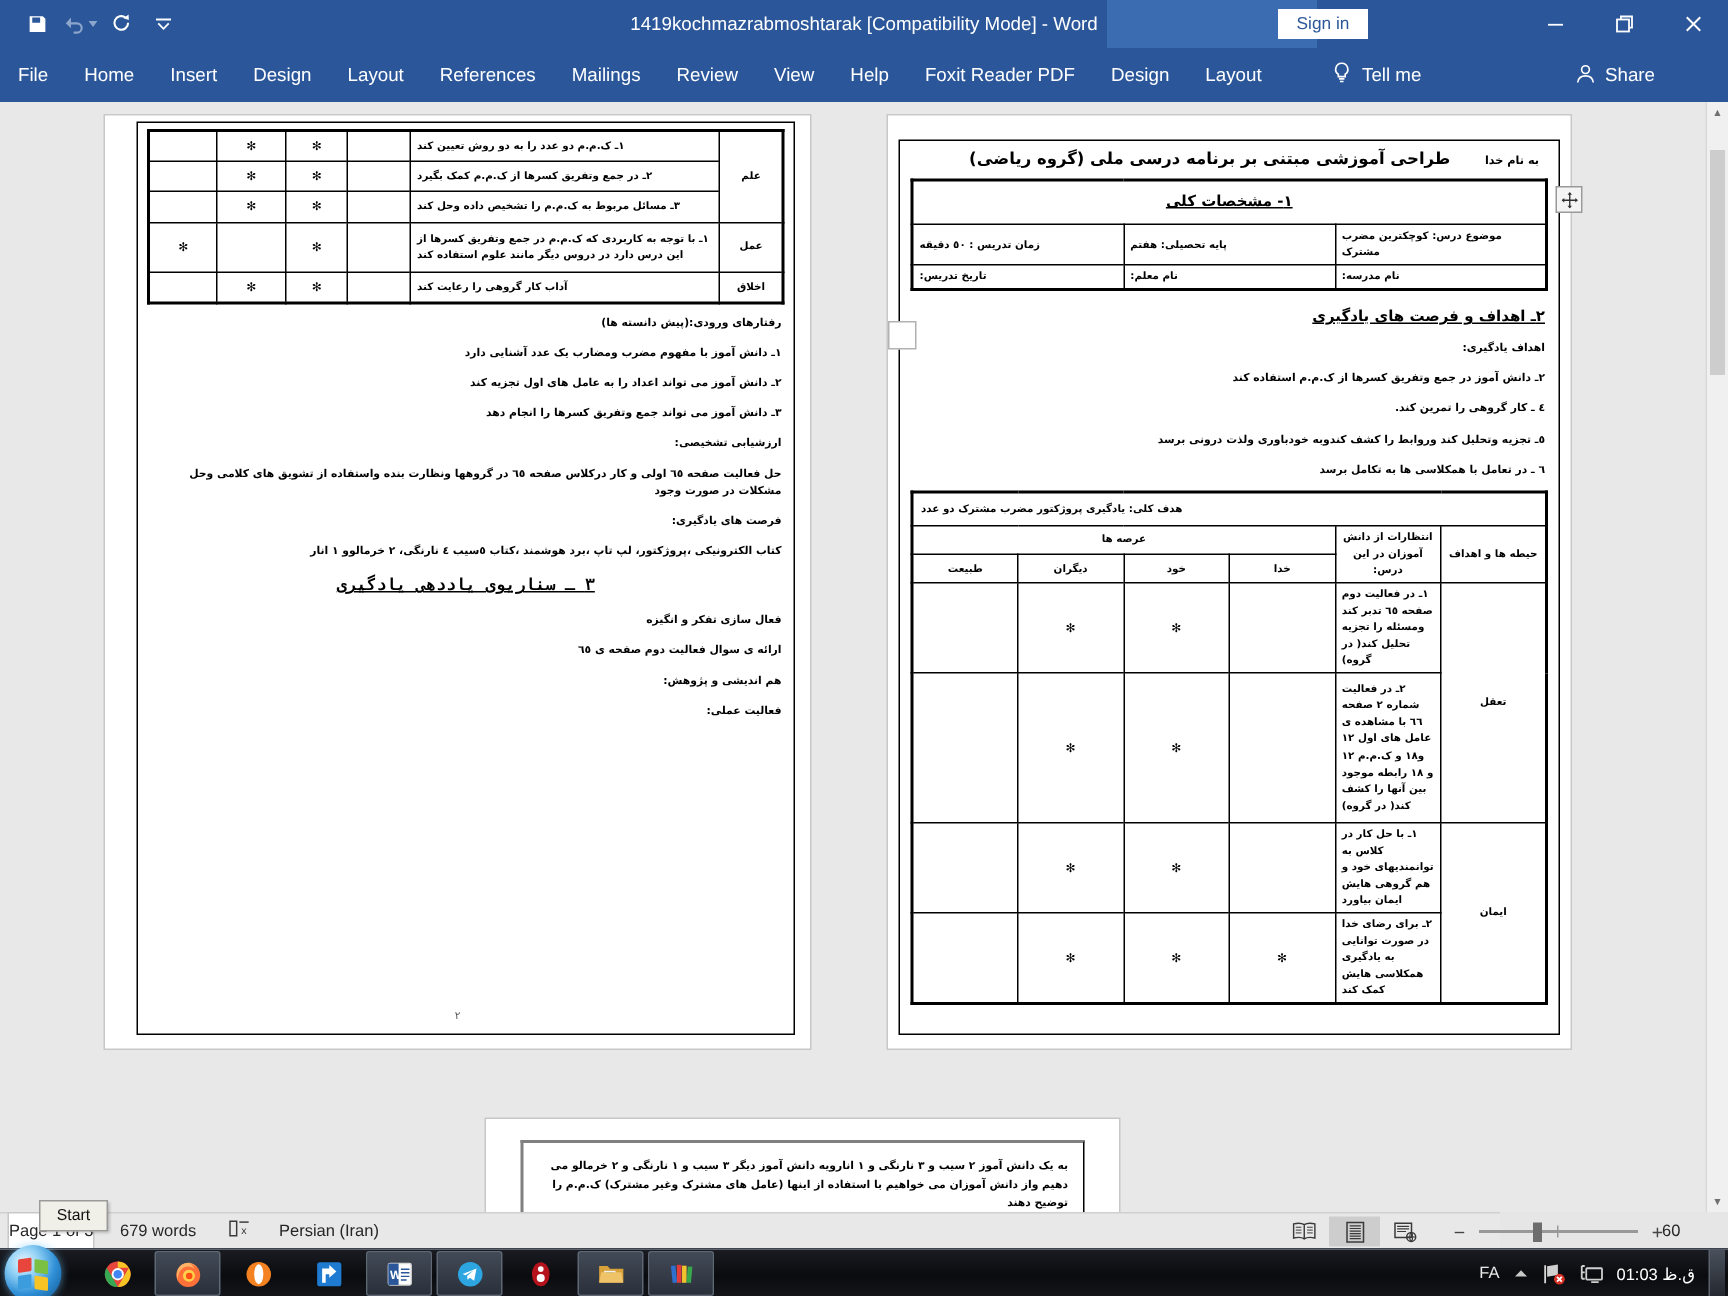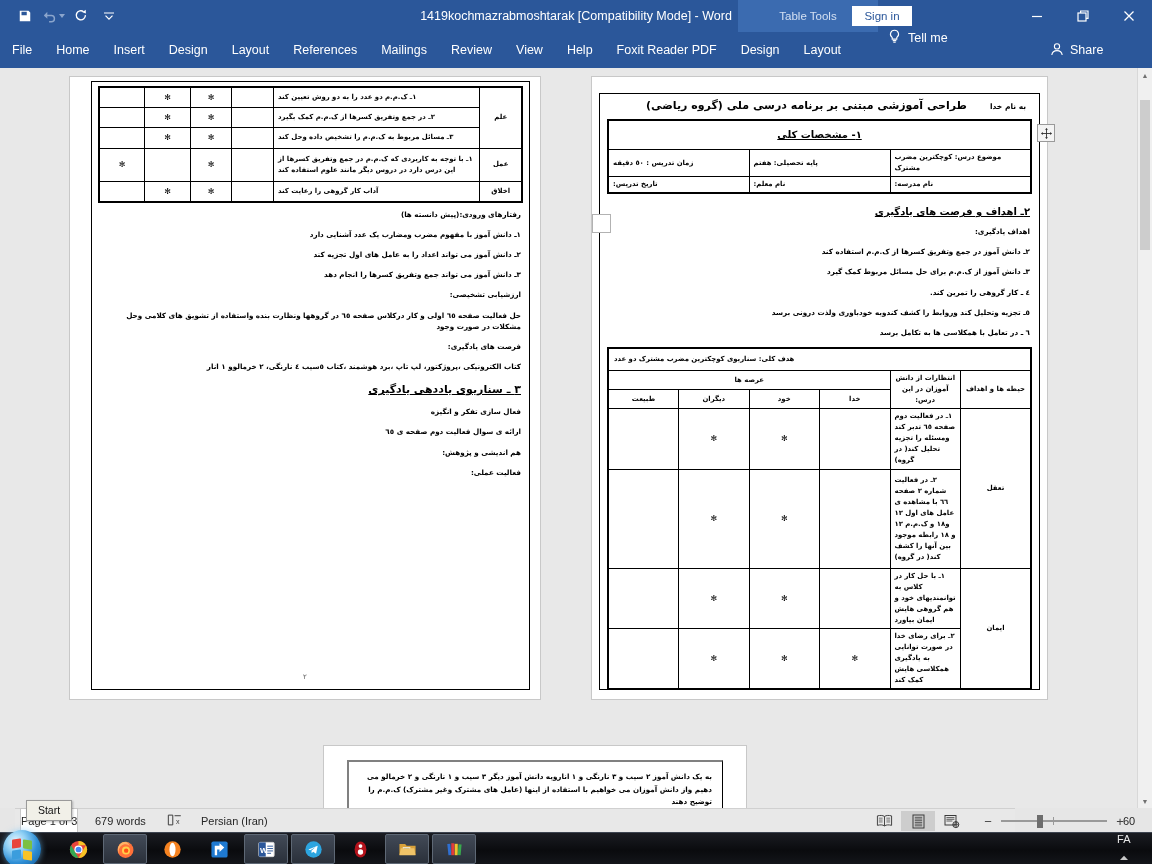--- a/index.html
+++ b/index.html
@@ -25,21 +25,21 @@
   .wbtn.ribbon{left:968px;}
   .wbtn.min{left:1014px;}
   .wbtn.max{left:1060px;}
   .wbtn.close{left:1106px;width:46px;}
   .wbtn svg{display:block;}
 
   
   .ribbon{position:absolute;left:0;top:32px;width:1152px;height:36px;background:#2b579a;}
   .tabs{position:absolute;left:0;top:32px;height:36px;display:flex;align-items:center;}
   .tab{height:36px;line-height:36px;padding:0 12px;color:#ffffff;font-size:12.5px;cursor:pointer;white-space:nowrap;}
-  .tellme{position:absolute;left:888px;top:20px;height:36px;display:flex;align-items:center;gap:7px;color:#ffffff;font-size:12.5px;cursor:pointer;}
+  .tellme{position:absolute;left:888px;top:32px;height:36px;display:flex;align-items:center;gap:7px;color:#ffffff;font-size:12.5px;cursor:pointer;}
   .share{position:absolute;left:1050px;top:32px;height:36px;display:flex;align-items:center;gap:6px;color:#ffffff;font-size:12.5px;cursor:pointer;}
 
   
   .canvas{position:absolute;left:0;top:68px;width:1152px;height:740px;background:#e8e8e8;overflow:hidden;}
   .vscroll{position:absolute;right:0;top:0;width:14px;height:740px;background:#f0f0f0;border-left:1px solid #d8d8d8;}
   .vthumb{position:absolute;left:2px;top:32px;width:10px;height:150px;background:#cdcdcd;}
   .vup,.vdn{position:absolute;left:0;width:14px;height:14px;display:flex;align-items:center;justify-content:center;font-size:7px;color:#707070;}
   .vup{top:0;}
   .vdn{bottom:0;}
 
@@ -70,28 +70,28 @@
   
   table.doc{border-collapse:collapse;width:100%;direction:rtl;table-layout:fixed;}
   table.doc td{border:1px solid #000;padding:2px 4px;font-size:6.9px;line-height:1.6;font-family:"DejaVu Sans",sans-serif;font-weight:bold;vertical-align:middle;color:#000;}
   table.doc td.c{text-align:center;}
   table.doc td.r{text-align:left;}
   table.doc .star{font-size:8px;line-height:1.9;text-align:center;}
   table.doc.thick{border:2px solid #000;}
   .tbl-title{text-align:center;font-size:10px;font-weight:bold;text-decoration:underline;padding:4px 0;}
 
   .secthead{font-size:10px;font-weight:bold;text-decoration:underline;margin:10px 0 9px 0;}
-  .secthead2{font-size:11px;font-weight:bold;text-decoration:underline;margin:11px 0 10px 0;text-align:right;}
+  .secthead2{font-size:11px;font-weight:bold;text-decoration:underline;margin:11px 0 10px 0;text-align:center;font-family:Liberation Mono, monospace;}
 
   .movehandle{position:absolute;width:16px;height:16px;border:1px solid #9a9a9a;background:#f4f4f4;display:flex;align-items:center;justify-content:center;}
   .movehandle svg{display:block;}
   .selbox{position:absolute;width:17px;height:17px;border:1px solid #b2b2b2;background:#ffffff;}
 
   
-  .statusbar{position:absolute;left:15px;top:808px;width:1000px;height:24px;background:#e8e8e8;border-top:1px solid #d0d0d0;}
+  .statusbar{position:absolute;left:0;top:808px;width:1000px;height:24px;background:#e8e8e8;border-top:1px solid #d0d0d0;}
   .st{position:absolute;top:0;height:24px;line-height:24px;font-size:11px;color:#262626;white-space:nowrap;cursor:pointer;}
   .st.page{left:6px;}
   .st.words{left:80px;}
   .st.proof{left:152px;}
   .st.lang{left:186px;}
   .viewbtns{position:absolute;left:852px;top:2px;height:20px;display:flex;align-items:center;}
   .vb{width:34px;height:20px;display:flex;align-items:center;justify-content:center;cursor:pointer;}
   .vb.active{background:#cdcdcd;}
   .vb svg{display:block;}
   .zoomwrap{position:absolute;left:966px;top:0;height:24px;display:flex;align-items:center;gap:6px;}
@@ -108,21 +108,21 @@
   
   .taskbar{position:absolute;left:0;top:832px;width:1152px;height:32px;background:linear-gradient(180deg,#1a1c22 0%,#0a0b0e 55%,#14161b 100%);border-top:1px solid #3d4450;}
   .orb{position:absolute;left:3px;top:-3px;width:38px;height:38px;border-radius:50%;
        background:radial-gradient(circle at 34% 30%, #e9f6ff 0%, #8fd0f5 28%, #2f8fd6 58%, #0d4f8a 100%);
        box-shadow:0 0 6px rgba(120,200,255,.6);}
   .orb .pane{position:absolute;width:9px;height:9px;border-radius:1px;}
   .tbitems{position:absolute;left:56px;top:2px;height:28px;display:flex;align-items:center;gap:3px;}
   .tbitem{width:42px;height:28px;border:1px solid transparent;border-radius:2px;display:flex;align-items:center;justify-content:center;cursor:pointer;}
   .tbitem.pinnedrun{border:1px solid #5e6875;background:linear-gradient(180deg,#424a57 0%,#2a303a 100%);}
   .tbicon{width:19px;height:19px;position:relative;}
-  .tray{position:absolute;right:0;top:0;height:32px;display:flex;align-items:center;gap:9px;padding-right:2px;color:#e8e8e8;font-size:11px;flex-direction:column;}
+  .tray{position:absolute;right:0;top:0;height:32px;display:flex;align-items:center;gap:9px;padding-right:2px;color:#e8e8e8;font-size:11px;}
   .trayitem{display:flex;align-items:center;justify-content:center;cursor:pointer;}
   .clock{font-size:11px;color:#ffffff;white-space:nowrap;cursor:pointer;}
   .showdesk{width:10px;height:32px;background:linear-gradient(180deg,#4a515c,#23272e);border-left:1px solid #5b636f;cursor:pointer;}
 </style>
 </head>
 <body>
 
 <div class="app">
 
   <div class="titlebar">
@@ -150,21 +150,20 @@
           </svg>
       </div>
       <div class="qbtn" title="Customize Quick Access Toolbar">
         <svg width="12" height="10" viewBox="0 0 12 10">
             <path fill="none" stroke="#fff" stroke-width="1.2" d="M1 2h10M2.5 4.6 6 8.2 9.5 4.6"></path>
           </svg>
       </div>
     </div>
 
     <div class="titletext">1419kochmazrabmoshtarak [Compatibility Mode]  -  Word</div>
-    <div class="tabletools-label">Table Tools</div>
 
     <div class="signin">Sign in</div>
 
     <div class="wbtn ribbon" title="Ribbon Display Options">
       
     </div>
     <div class="wbtn min" title="Minimize">
       <svg width="14" height="12" viewBox="0 0 14 12">
           <path stroke="#fff" stroke-width="1.2" d="M2 6.5h10"></path>
         </svg>
@@ -315,30 +314,29 @@
               <td class="r">نام معلم:</td>
               <td class="r">تاریخ تدریس:</td>
             </tr>
           </tbody>
             </table>
 
           <div style="padding:2px 2px 0 2px;">
             <div class="secthead">٢ـ اهداف و فرصت های یادگیری</div>
             <p class="p">اهداف یادگیری:</p>
             <p class="p">٢ـ دانش آموز در جمع وتفریق کسرها از ک.م.م استفاده کند</p>
-            <p class="p">٣ـ دانش آموز از ک.م.م برای حل مسائل مربوط کمک گیرد</p>
             <p class="p">٤ ـ کار گروهی را تمرین کند.</p>
             <p class="p">٥ـ تجزیه وتحلیل کند وروابط را کشف کندوبه خودباوری ولذت درونی برسد</p>
             <p class="p">٦ ـ در تعامل با همکلاسی ها به تکامل برسد</p>
           </div>
 
           <table class="doc thick" style="margin-top:8px;">
             <tbody>
                 <tr>
-              <td colspan="6" class="r" style="padding:5px 5px;">هدف کلی: سناریوی کوچکترین مضرب مشترک دو عدد</td>
+              <td colspan="6" class="r" style="padding:5px 5px;">هدف کلی: یادگیری پروژکتور مضرب مشترک دو عدد</td>
             </tr>
             <tr>
               <td class="c" rowspan="2" style="width:11%">حیطه ها و اهداف</td>
               <td class="c" rowspan="2" style="width:51%">انتظارات از دانش آموزان در این درس:</td>
               <td class="c" colspan="4">عرصه ها</td>
             </tr>
             <tr>
               <td class="c" style="width:9%">خدا</td>
               <td class="c" style="width:9%">خود</td>
               <td class="c" style="width:10%">دیگران</td>

